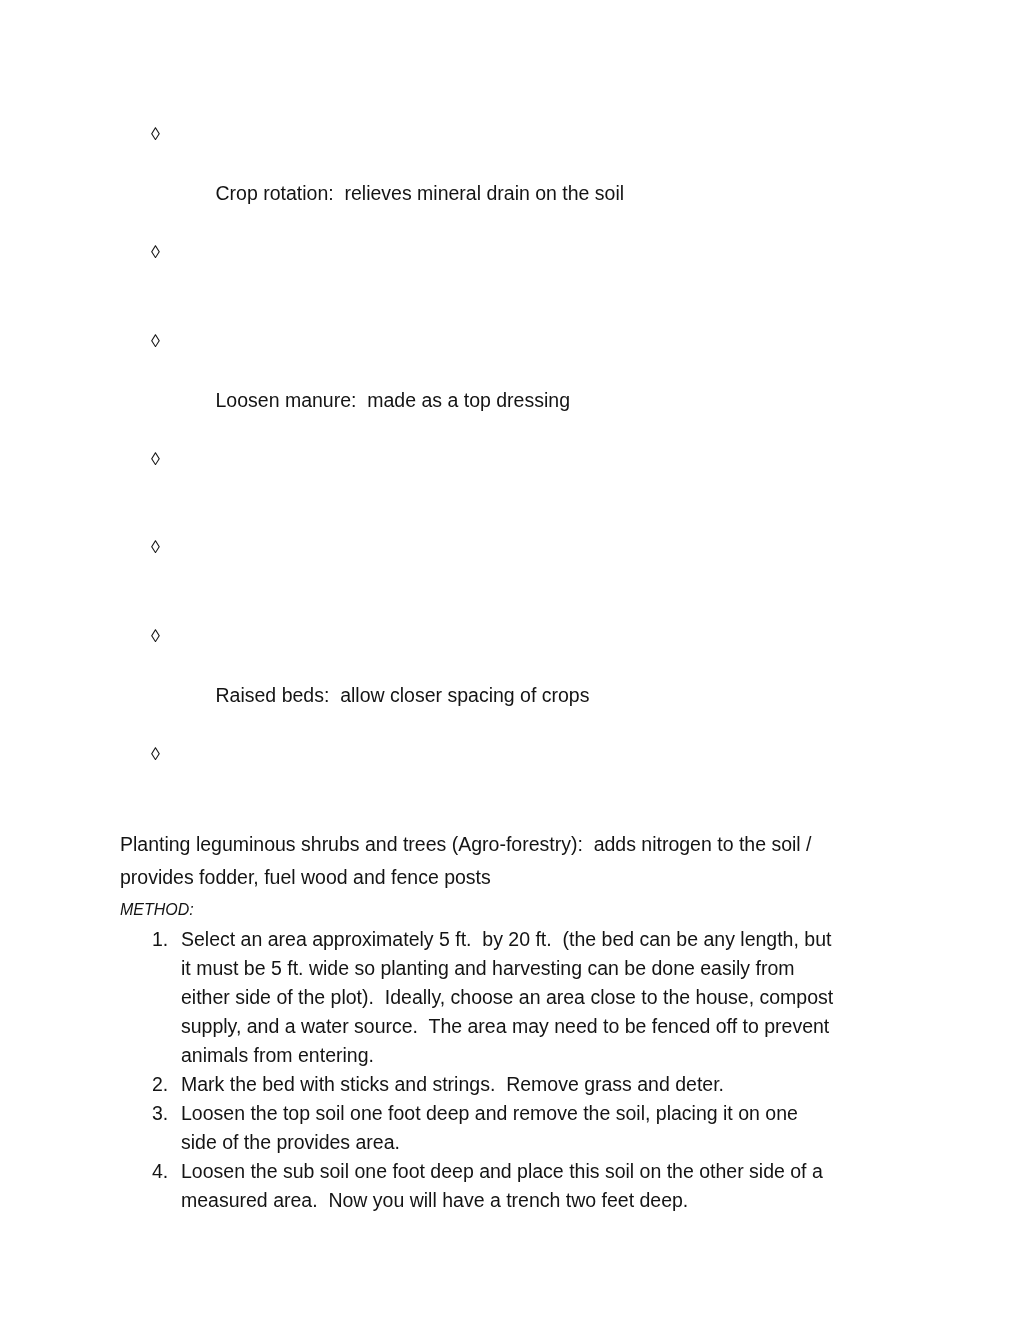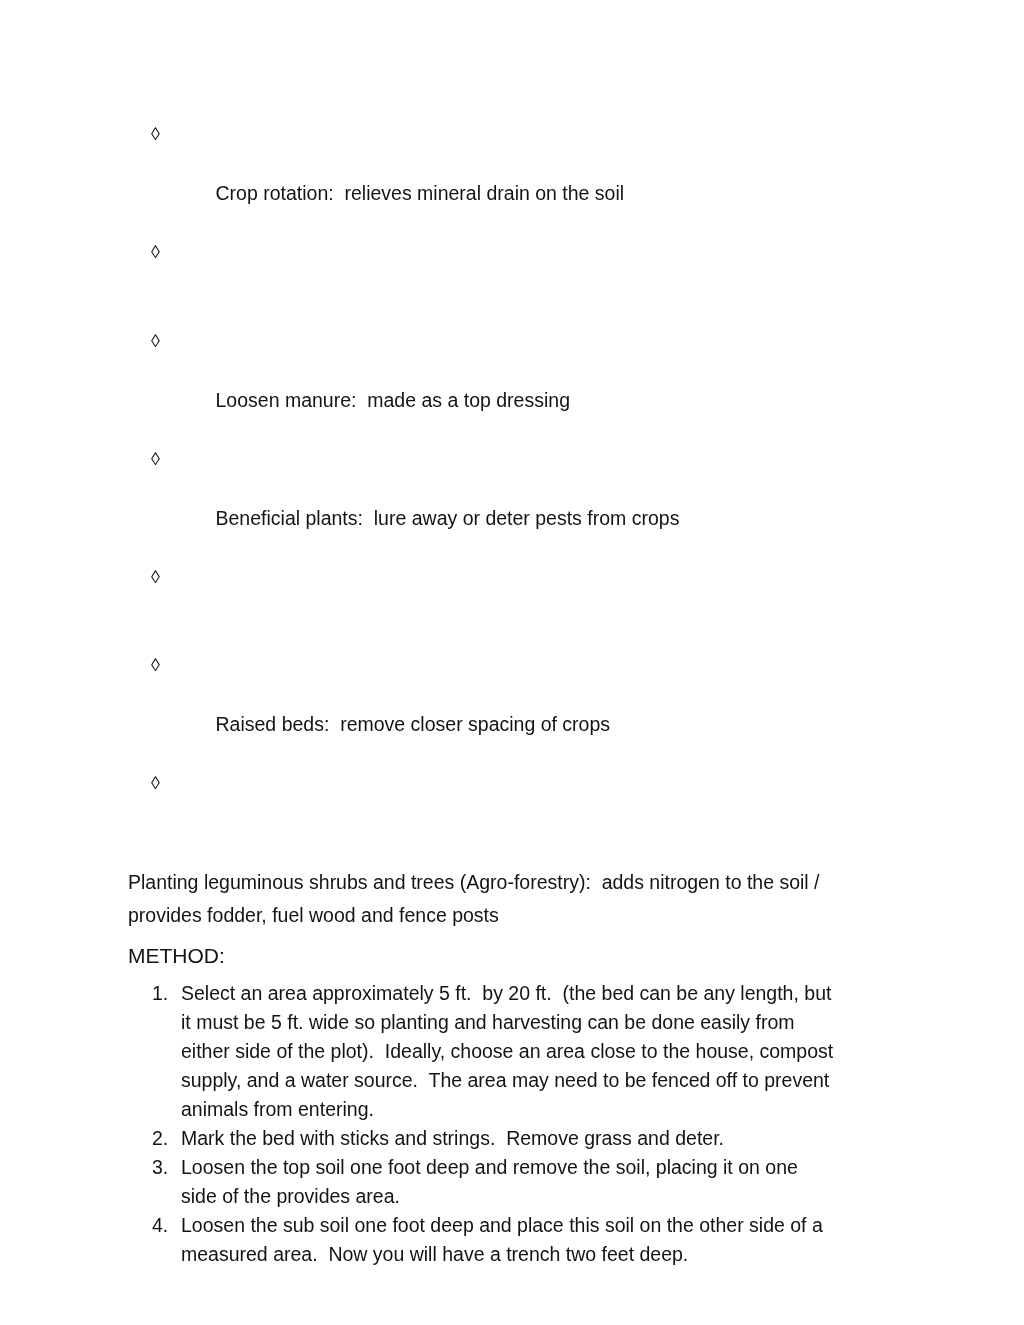--- a/index.html
+++ b/index.html
@@ -31,29 +31,30 @@
     padding-left: 63px;
     white-space: pre-wrap;
   }
   .bullet-glyph {
     position: absolute;
     left: 31px;
     top: 0;
     font-size: 18px;
   }
   .body-para {
-    margin: 8px;
+    margin: 0;
     line-height: 33px;
     white-space: pre-wrap;
   }
   .section-heading {
-    margin: 8px;
-    font-size: 21px;
+    margin: 0;
+    font-size: 16px;
     font-weight: 400;
     line-height: 31px;
+    font-style: italic;
   }
   .method-list {
     list-style: none;
     margin: 0;
     padding: 0;
     line-height: 29px;
   }
   .method-item {
     position: relative;
     padding-left: 61px;
@@ -80,28 +81,27 @@
     </li>
     <li class="bullet-item">
       <span class="bullet-glyph">◊</span>
     </li>
     <li class="bullet-item">
       <span class="bullet-glyph">◊</span>
       <span class="item-text">Loosen manure:  made as a top dressing</span>
     </li>
     <li class="bullet-item">
       <span class="bullet-glyph">◊</span>
-      <span class="item-text">Beneficial plants:  lure away or deter pests from crops</span>
     </li>
     <li class="bullet-item">
       <span class="bullet-glyph">◊</span>
     </li>
     <li class="bullet-item">
       <span class="bullet-glyph">◊</span>
-      <span class="item-text">Raised beds:  remove closer spacing of crops</span>
+      <span class="item-text">Raised beds:  allow closer spacing of crops</span>
     </li>
     <li class="bullet-item">
       <span class="bullet-glyph">◊</span>
     </li>
   </ul>
 
   <p class="body-para">Planting leguminous shrubs and trees (Agro-forestry):  adds nitrogen to the soil /
 provides fodder, fuel wood and fence posts</p>
 
   <h2 class="section-heading">METHOD:</h2>

